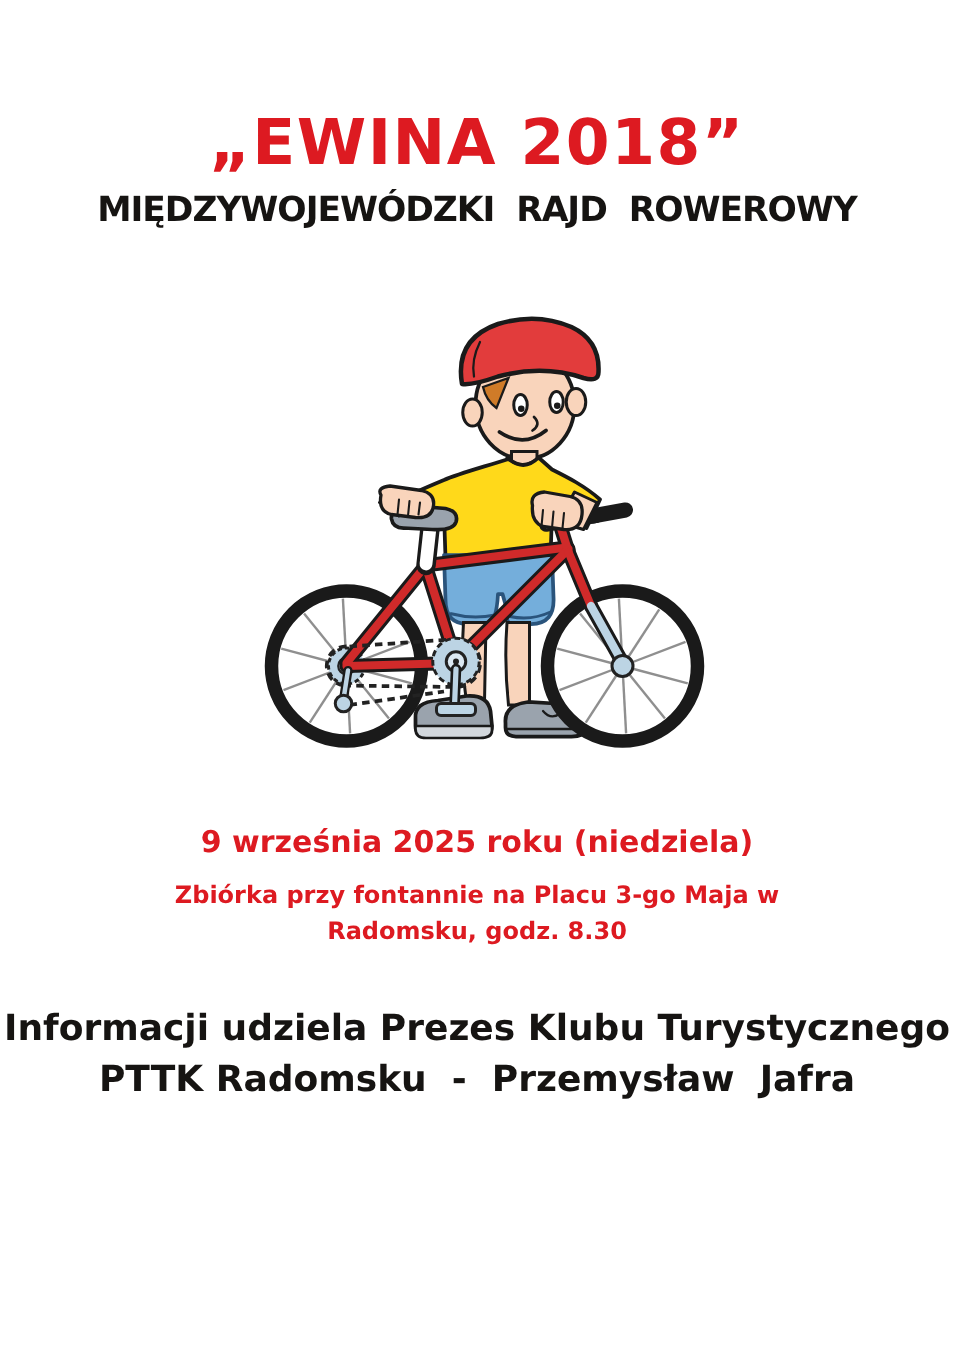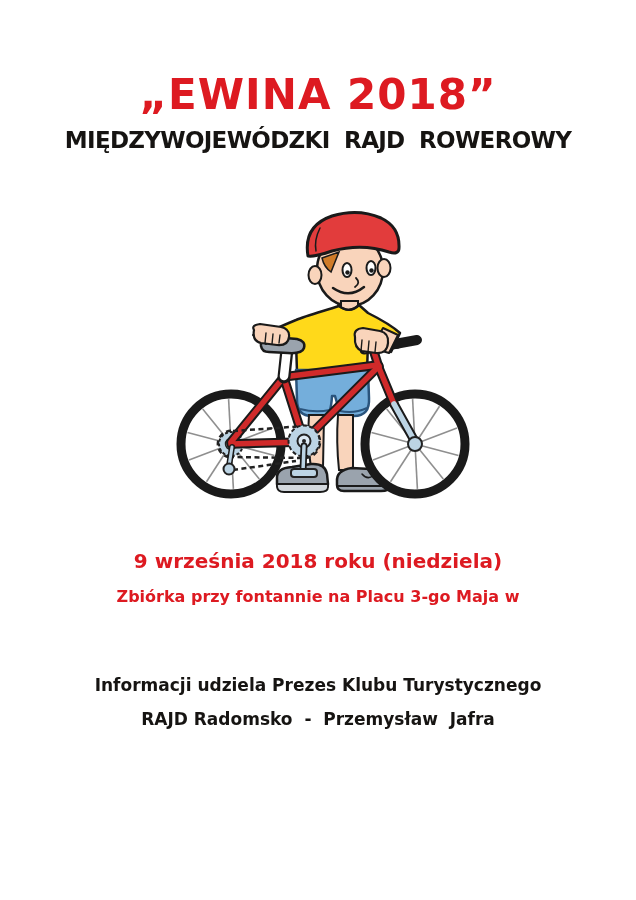--- a/index.html
+++ b/index.html
@@ -7,21 +7,21 @@
     position:relative;width:636px;height:900px;margin:0 auto;
     background:var(--background,#fff);overflow:hidden;
     font-family:"DejaVu Sans","Liberation Sans",sans-serif;font-weight:bold;
   }
   .abs{position:absolute;left:0;width:636px;text-align:center;}
   #title{top:72px;font-size:42px;line-height:1.1;color:var(--accent_red,#dd1a21);letter-spacing:1px;}
   #subtitle{top:127px;font-size:23px;line-height:1.2;color:var(--text_black,#161412);letter-spacing:-0.7px;white-space:pre-wrap;}
   #illustration{position:absolute;left:168px;top:208px;width:306px;height:294px;}
   #date-line{top:549px;font-size:20px;color:var(--accent_red,#dd1a21);}
   #meeting{top:585px;font-size:16px;line-height:24px;color:var(--accent_red,#dd1a21);}
-  #info{top:674px;font-size:17px;color:var(--text_black,#161412);}
+  #info{top:674px;font-size:24px;color:var(--text_black,#161412);}
   #info .line{line-height:23px;margin-bottom:11px;white-space:pre-wrap;}
   svg .outline{stroke:#1a1a1a;fill:none;stroke-linecap:round;}
   svg .tube-core{stroke:var(--bike_red,#d02a2a);fill:none;stroke-linecap:round;}
 </style>
 </head>
 <body>
 
 <div id="poster">
 
   <div id="title" class="abs">„EWINA 2018”</div>
@@ -163,24 +163,25 @@
       <path d="M254 330 Q251 325 260 324 L281 327 Q290 329 289 337 Q288 346 277 345 L261 343 Q252 341 254 330 Z" fill="var(--skin,#f9d4bb)" stroke="#1a1a1a" stroke-width="2.2" stroke-linejoin="round"></path>
       <path d="M266 333 L265 343 M273 334 L272 344 M280 335 L279 343" class="outline" stroke-width="1.4"></path>
     </g>
     <g>
       <path d="M383 328 L398 335 L389 353 L372 348 Z" fill="var(--skin,#f9d4bb)" stroke="#1a1a1a" stroke-width="2" stroke-linejoin="round"></path>
       <path d="M355 337 Q353 329 363 328 L380 331 Q389 333 388 343 Q387 354 376 353 L362 351 Q354 348 355 337 Z" fill="var(--skin,#f9d4bb)" stroke="#1a1a1a" stroke-width="2.2" stroke-linejoin="round"></path>
       <path d="M362 340 L361 351 M369 341 L368 352 M376 342 L375 352" class="outline" stroke-width="1.4"></path>
     </g>
   </svg>
 
-  <div id="date-line" class="abs">9 września 2018 roku (niedziela)</div>
+  <div id="date-line" class="abs">9 września 2025 roku (niedziela)</div>
 
   <div id="meeting" class="abs">
     <div>Zbiórka przy fontannie na Placu 3-go Maja w</div>
+    <div>Radomsku, godz. 8.30</div>
   </div>
 
   <div id="info" class="abs">
     <div class="line">Informacji udziela Prezes Klubu Turystycznego</div>
-    <div class="line">RAJD Radomsko  -  Przemysław  Jafra</div>
+    <div class="line">PTTK Radomsku  -  Przemysław  Jafra</div>
   </div>
 
 </div>
 
 </body></html>

